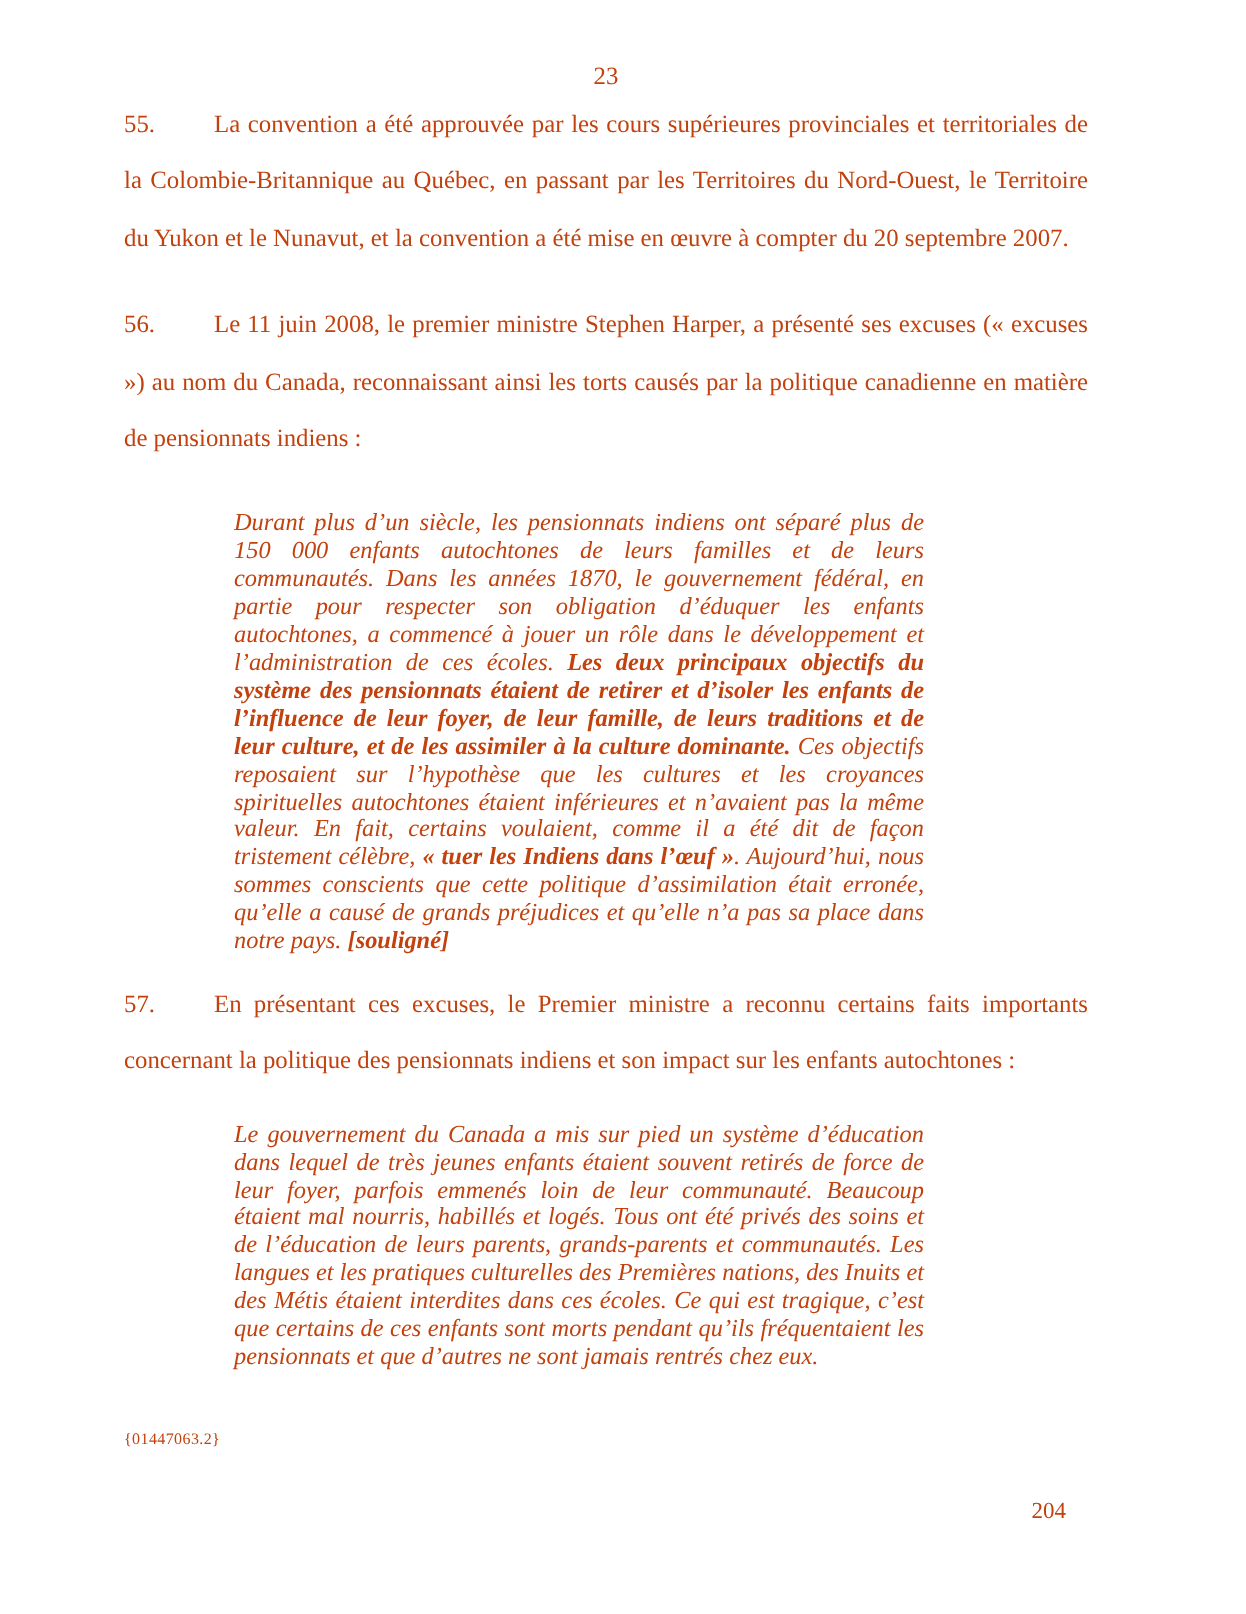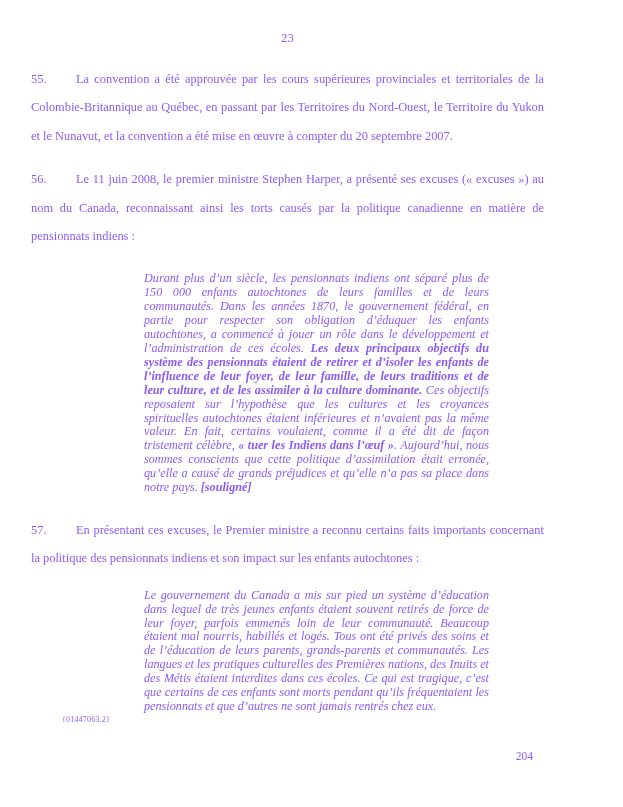--- a/index.html
+++ b/index.html
@@ -2,46 +2,46 @@
 <html lang="fr"><head>
 <meta charset="utf-8">
 <style>
   * { margin:0; padding:0; box-sizing:border-box; }
   html, body { background:#ffffff; }
   .page {
     position:relative;
     width:599px;
     height:807px;
     background:#ffffff;
-    color:#8b5cf6;
+    color:#c2410c;
     font-family:"Liberation Serif", serif;
     overflow:hidden;
-    padding-left:31px;
+    padding-left:62px;
     padding-right:55px;
   }
   .top-page-number {
     padding-top:30px;
     text-align:center;
     font-size:12.4px;
     line-height:16px;
   }
   .body-para {
     font-size:12.4px;
     line-height:28.4px;
     text-align:justify;
   }
   .para-num {
     display:inline-block;
     width:45px;
   }
-  #para55 { margin-top:19px; }
+  #para55 { margin-top:2px; }
   #para56 { margin-top:15px; }
-  #para57 { margin-top:21px; }
+  #para57 { margin-top:10px; }
   .quote {
-    margin-left:113px;
+    margin-left:55px;
     width:345px;
     font-style:italic;
     font-size:12.2px;
     line-height:13.9px;
     text-align:justify;
   }
   #quote1 { margin-top:22px; }
   #quote2 { margin-top:16px; }
   #quote3 { margin-top:17px; }
   .seg-bold { font-weight:bold; }

